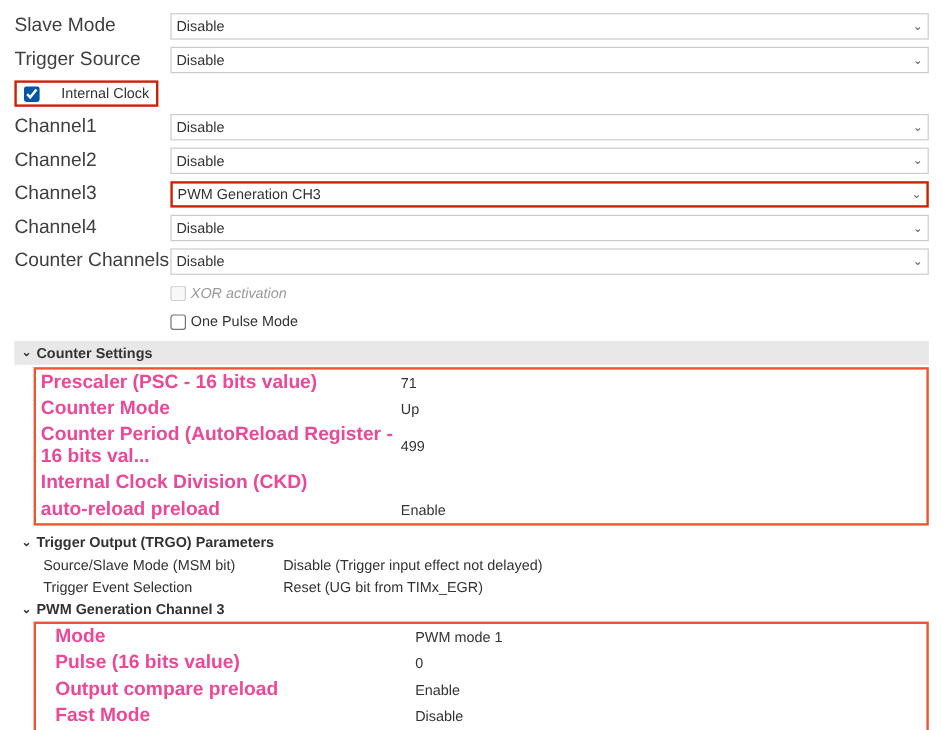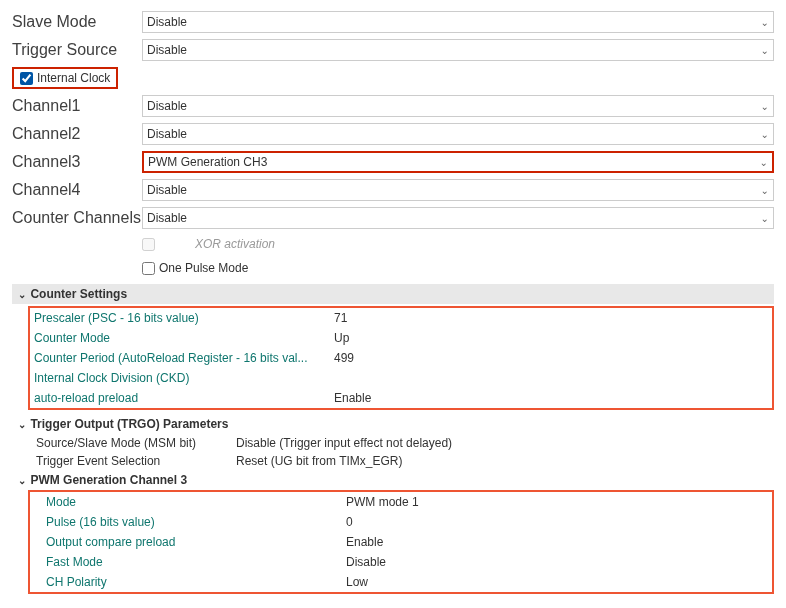--- a/index.html
+++ b/index.html
@@ -91,22 +91,23 @@
 
     .settings-row {
       display: flex;
       align-items: center;
       padding: 2px 16px;
       min-height: 20px;
     }
 
     .settings-name {
       width: 300px;
-      font-size: 12px;
-      color: #0f766e;
+      font-size: 16px;
+      color: #ec4899;
+      font-weight: bold;
     }
 
     .settings-value {
       font-size: 12px;
       color: #333;
       flex: 1;
     }
 
     .highlighted-section {
       border: 2px solid #e53;
@@ -168,21 +169,21 @@
   
   <div class="form-row">
     <div class="form-label">Trigger Source</div>
     <div class="form-select-wrapper">
       <span class="form-select-value">Disable</span>
       <span class="select-arrow">⌄</span>
     </div>
   </div>
 
   
-  <div style="display:inline-flex; align-items:center; border: 2px solid #cc2200; padding: 2px 6px; margin: 3px 0 3px 0;">
+  <div style="display:inline-flex; align-items:center; border: 2px solid #cc2200; padding: 2px 6px; margin: 3px 0 3px 0; gap: 14px;">
     <input type="checkbox" class="checkbox-input" checked="" style="">
     <span class="checkbox-label">Internal Clock</span>
   </div>
 
   
   <div class="form-row">
     <div class="form-label">Channel1</div>
     <div class="form-select-wrapper">
       <span class="form-select-value">Disable</span>
       <span class="select-arrow">⌄</span>
@@ -221,21 +222,21 @@
     <div class="form-label">Counter Channels</div>
     <div class="form-select-wrapper">
       <span class="form-select-value">Disable</span>
       <span class="select-arrow">⌄</span>
     </div>
   </div>
 
   
   <div class="form-row">
     <div style="width:130px;"></div>
-    <div style="display:flex; align-items:center;gap:36px;">
+    <div style="display:flex; align-items:center;">
       <input type="checkbox" disabled="" style="width: 13px; height: 13px; margin-right: 4px;">
       <span class="disabled-text">XOR activation</span>
     </div>
   </div>
 
   
   <div class="form-row">
     <div style="width:130px;"></div>
     <div style="display:flex; align-items:center;">
       <input type="checkbox" style="width: 13px; height: 13px; margin-right: 4px;">

